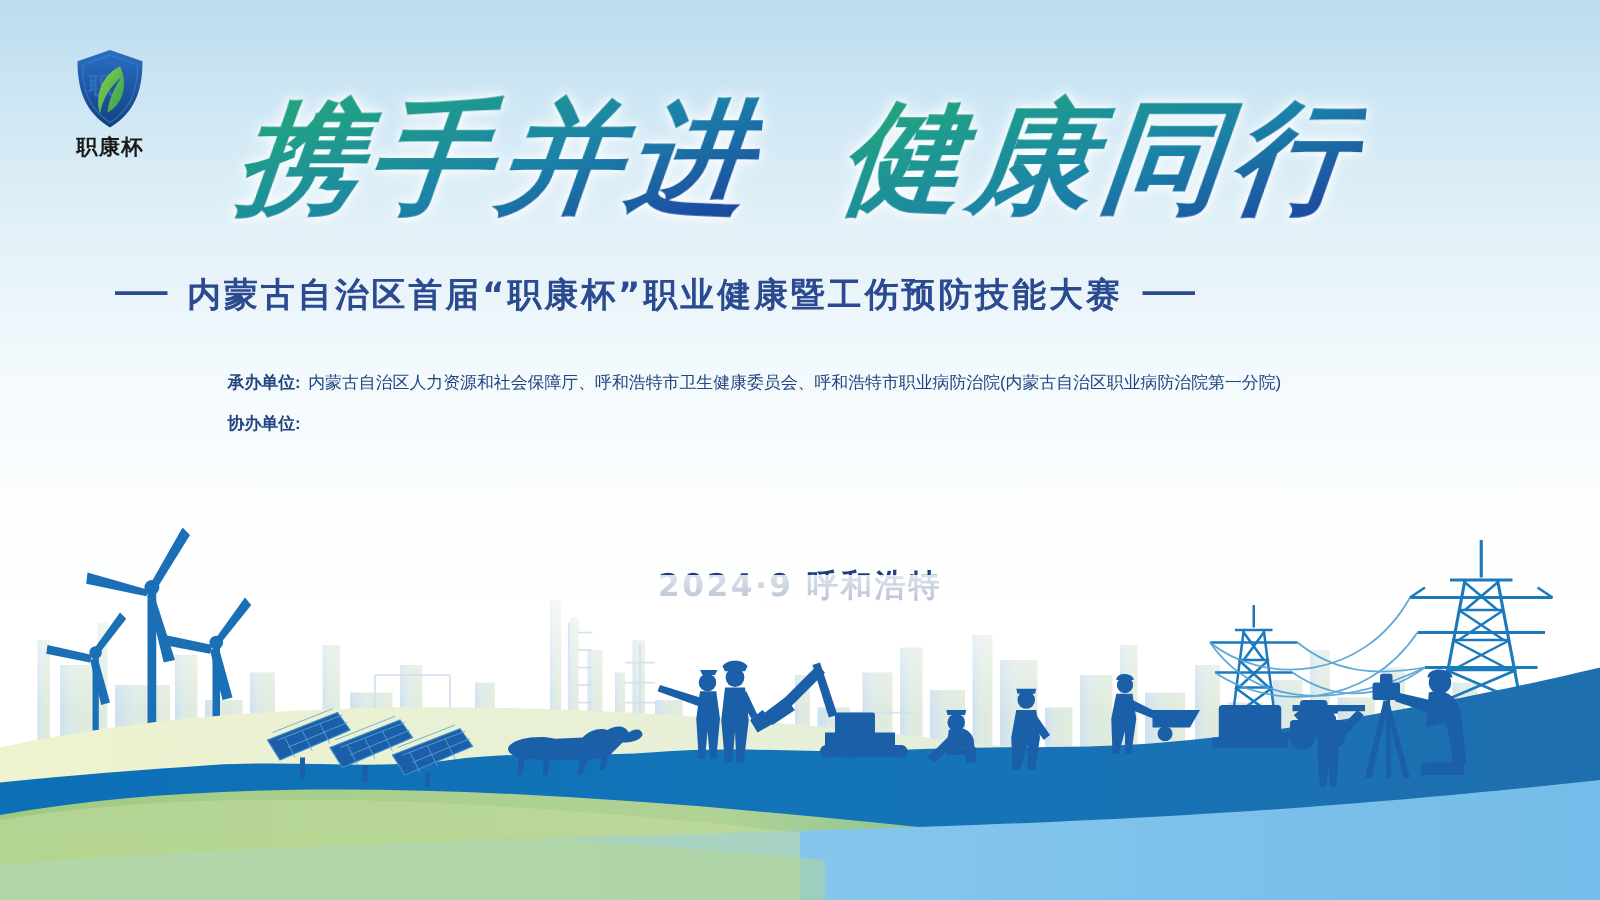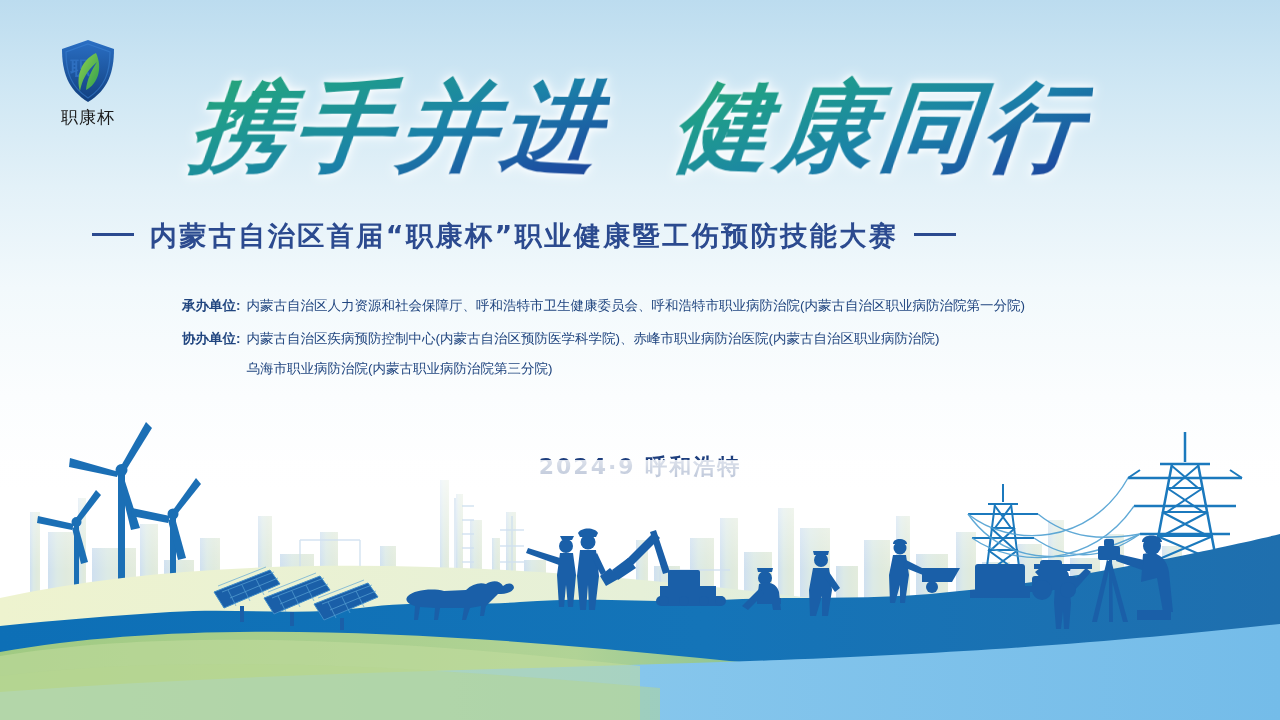--- a/index.html
+++ b/index.html
@@ -10,21 +10,21 @@
   #poster{
     position:relative;width:1280px;height:720px;overflow:hidden;
     background:linear-gradient(180deg,#bcdcef 0%, #cfe7f4 12%, #e3f1f8 26%, #f2f9fc 40%, #fbfdfe 55%, #ffffff 68%);
   }
 
   
   #logo{position:absolute;left:40px;top:38px;width:96px;height:100px;}
   #logo .mark{position:absolute;left:16px;top:0;width:64px;height:66px;}
   #logo .lbl{
     position:absolute;left:0;top:68px;width:96px;text-align:center;
-    font-size:17px;font-weight:normal;color:#1a1a1a;letter-spacing:1px;
+    font-size:17px;font-weight:bold;color:#1a1a1a;letter-spacing:1px;
     font-family:"DejaVu Sans","Liberation Sans",sans-serif;
   }
 
   
   #title{
     position:absolute;left:0;top:62px;width:1280px;text-align:center;
     white-space:nowrap;
   }
   #title .seg{
     display:inline-block;
@@ -53,21 +53,21 @@
   #orgs{position:absolute;left:182px;top:296px;width:1000px;color:#20457f;}
   #orgs .row{display:flex;align-items:flex-start;margin-bottom:13px;font-size:13.5px;line-height:1.5;}
   #orgs .row:last-child{margin-bottom:0;}
   #orgs .k{font-weight:bold;white-space:nowrap;flex:0 0 auto;}
   #orgs .v{margin-left:6px;}
   #orgs .v .l2{display:block;margin-top:9px;}
 
   
   #datePlace{
     position:absolute;left:0;top:452px;width:1280px;text-align:center;
-    color:#1e3f7e;font-size:22px;font-weight:bold;letter-spacing:2px;
+    color:#1e3f7e;font-size:25px;font-weight:bold;letter-spacing:2px;
     font-family:"DejaVu Sans","Liberation Sans",sans-serif;
   }
 
   
   #scene{position:absolute;left:0;bottom:0;width:1280px;height:300px;}
   #scene svg{display:block;width:1280px;height:300px;}
 </style>
 </head>
 <body>
 
@@ -105,24 +105,20 @@
     <span class="rule"></span><span>内蒙古自治区首届“职康杯”职业健康暨工伤预防技能大赛</span><span class="rule"></span>
   </div>
 
   <div id="orgs">
     <div class="row">
       <span class="k">承办单位:</span>
       <span class="v">内蒙古自治区人力资源和社会保障厅、呼和浩特市卫生健康委员会、呼和浩特市职业病防治院(内蒙古自治区职业病防治院第一分院)</span>
     </div>
     <div class="row">
       <span class="k">协办单位:</span>
-      <span class="v">
-        <span>内蒙古自治区疾病预防控制中心(内蒙古自治区预防医学科学院)、赤峰市职业病防治医院(内蒙古自治区职业病防治院)</span>
-        <span class="l2">乌海市职业病防治院(内蒙古职业病防治院第三分院)</span>
-      </span>
     </div>
   </div>
 
   <div id="datePlace">2024·9 呼和浩特</div>
 
   <div id="scene">
     <svg viewBox="0 0 1280 300" preserveAspectRatio="none">
       <defs>
         <linearGradient id="gWaveGreen" x1="0" y1="0" x2="1" y2="0">
           <stop offset="0" stop-color="#a8cf80"></stop>

